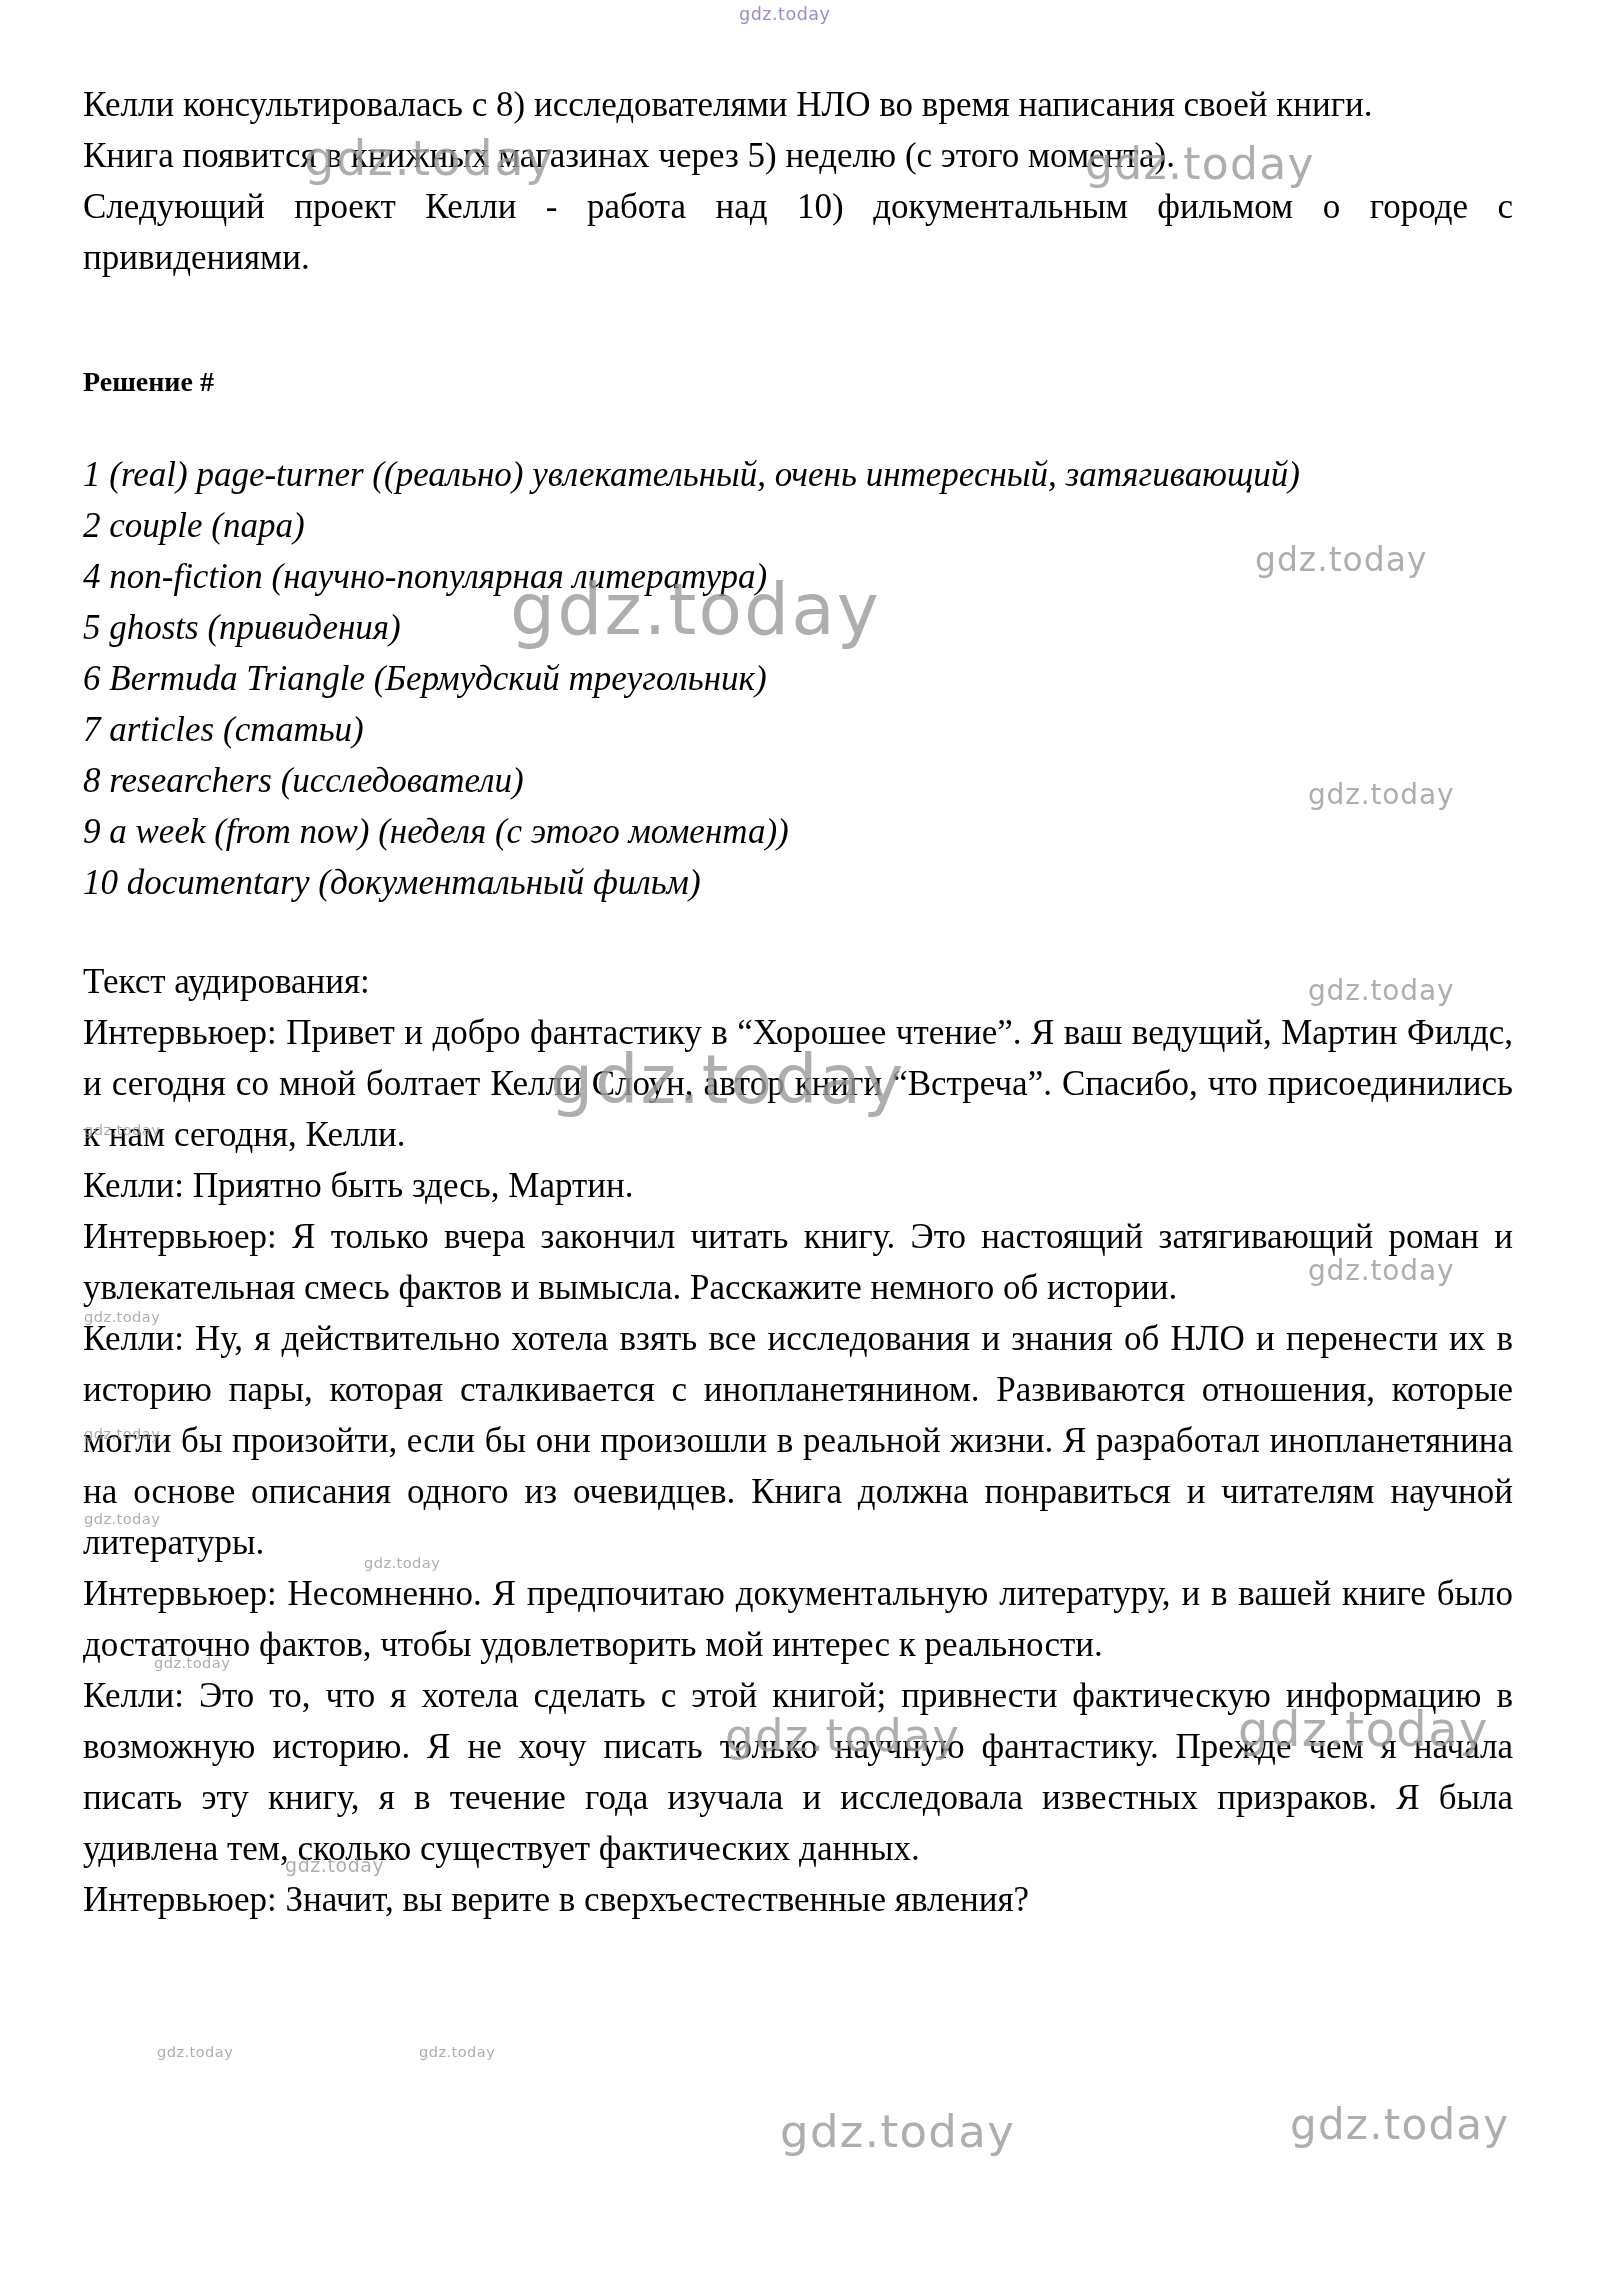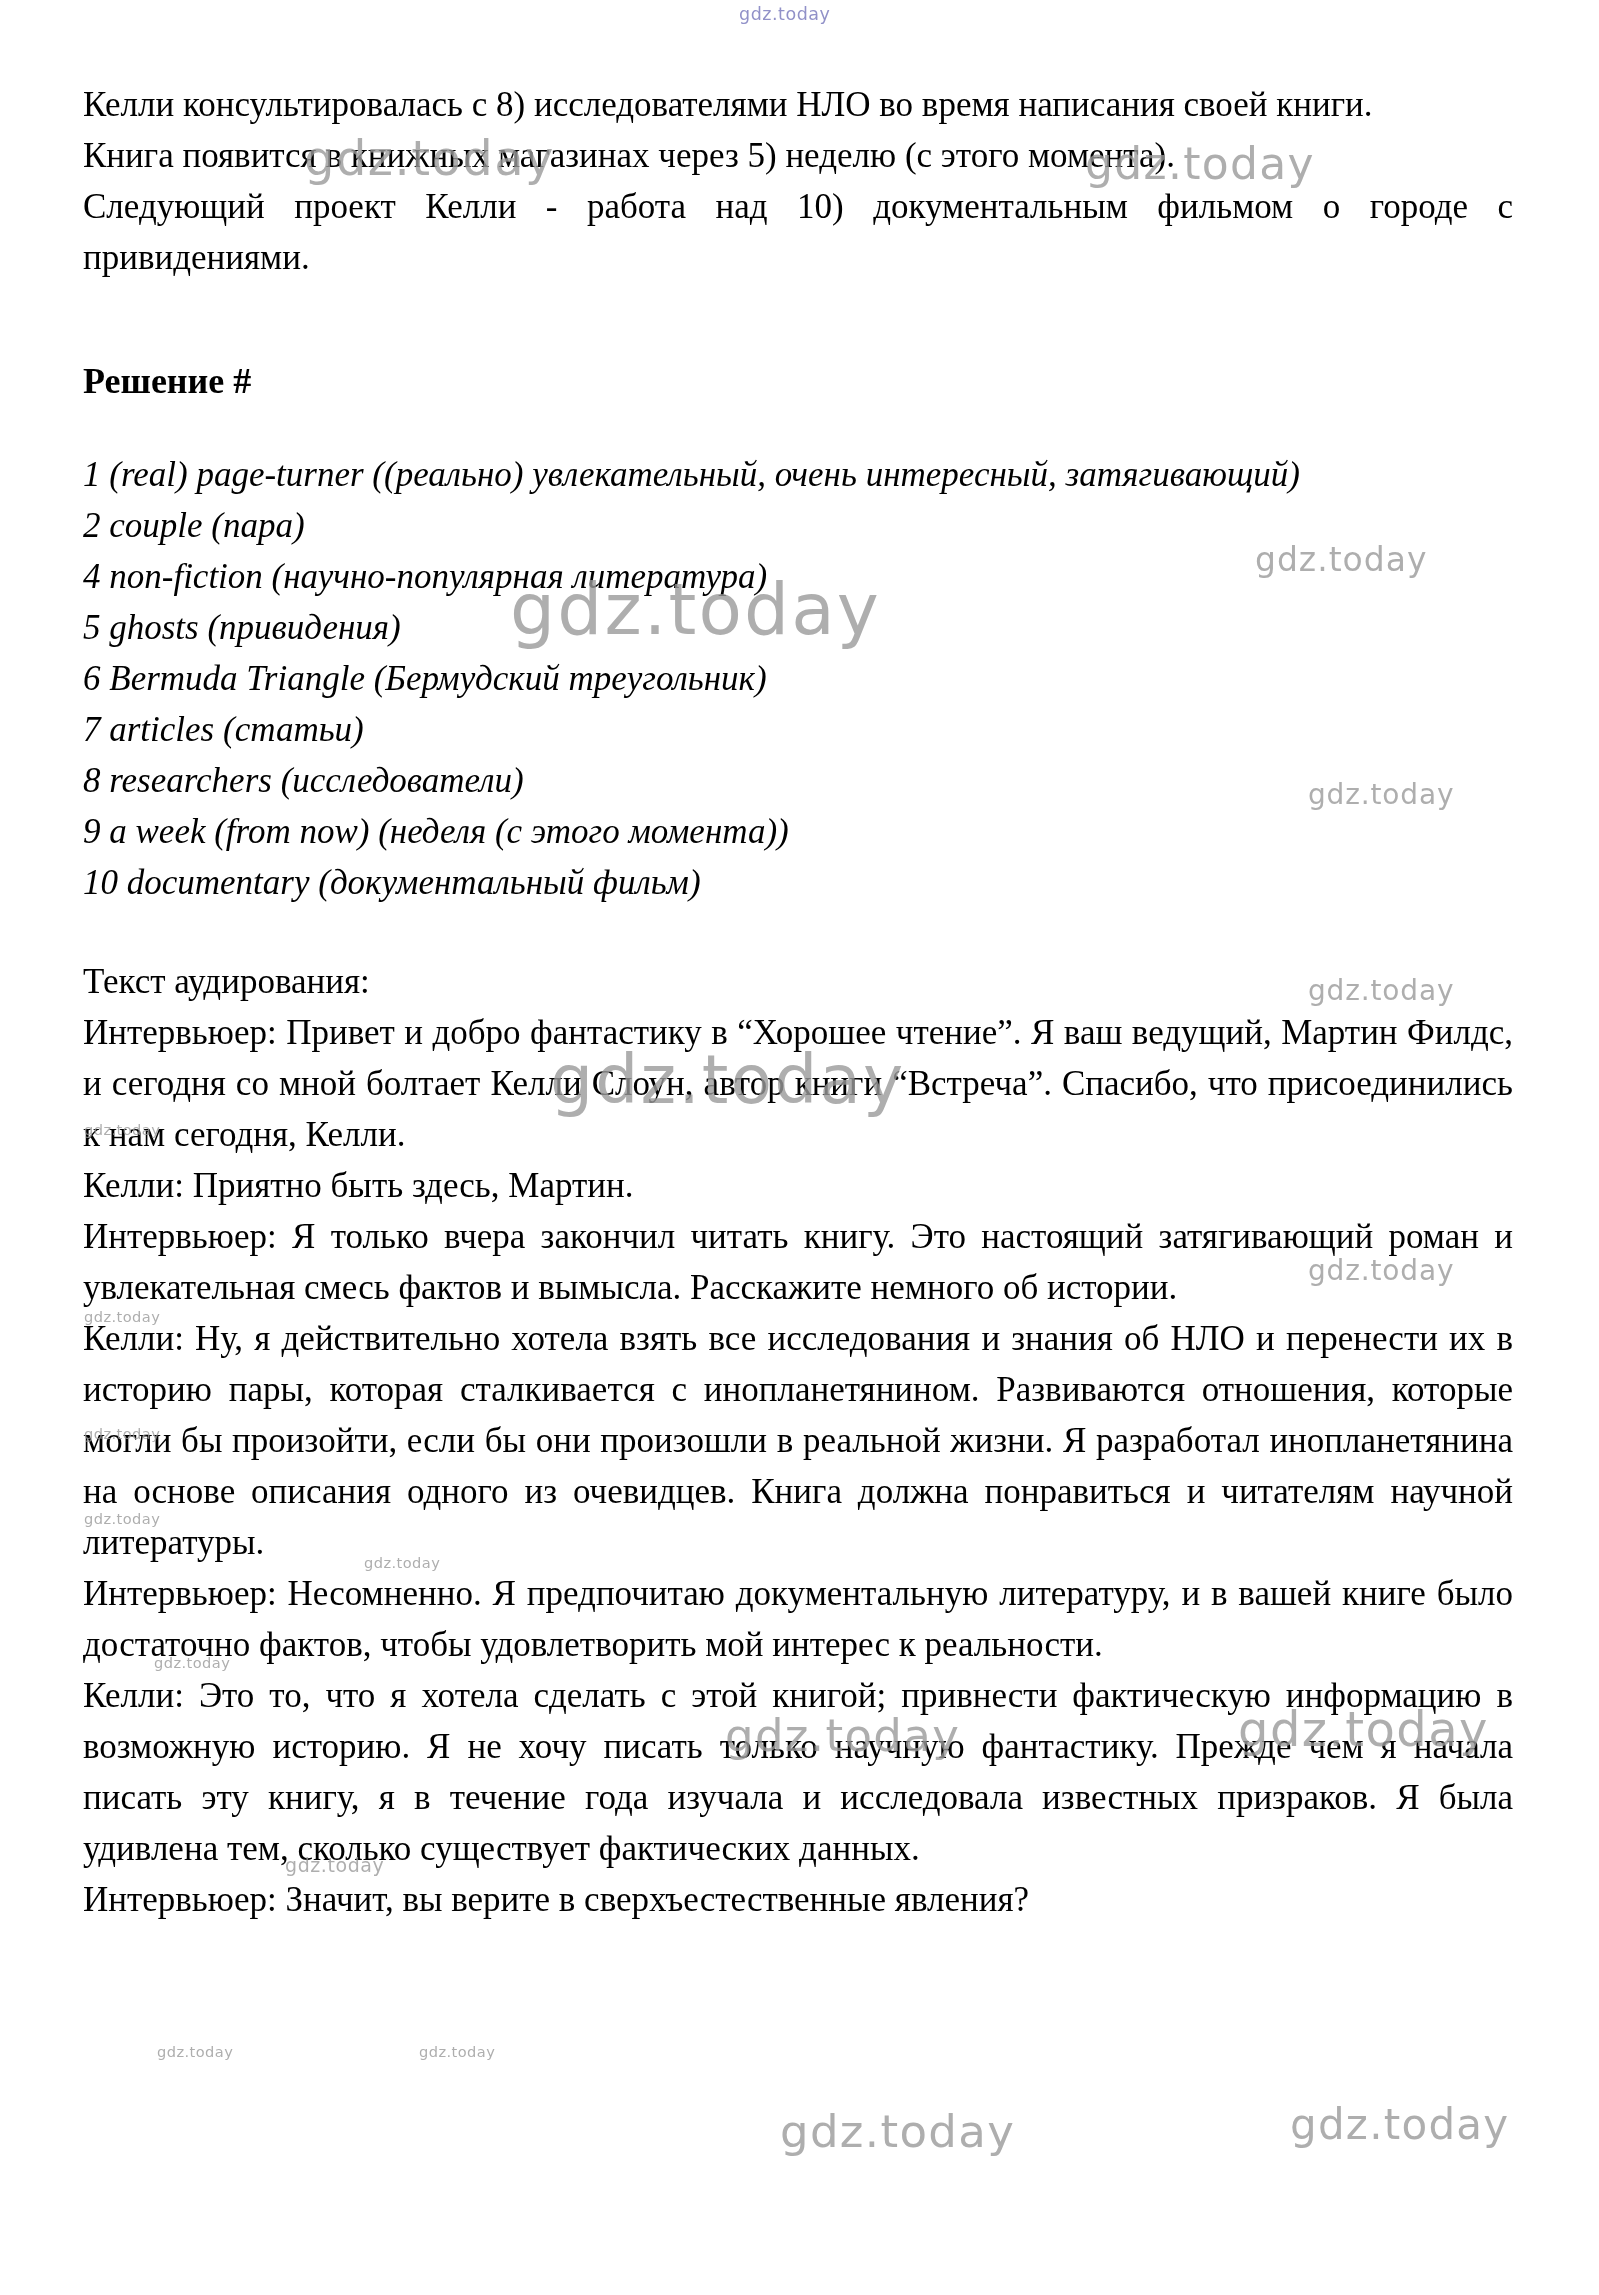--- a/index.html
+++ b/index.html
@@ -23,21 +23,21 @@
     line-height: 51px;
   }
   .para {
     margin: 0;
     text-align: justify;
     text-align-last: left;
   }
   .heading {
     margin: 73px 0 0 0;
     font-weight: bold;
-    font-size: 36px;
+    font-size: 28px;
   }
   .solution-list {
     margin: 42px 0 0 0;
     padding: 0;
     list-style: none;
     font-style: italic;
   }
   .solution-list li {
     margin: 0;
     text-align: justify;

